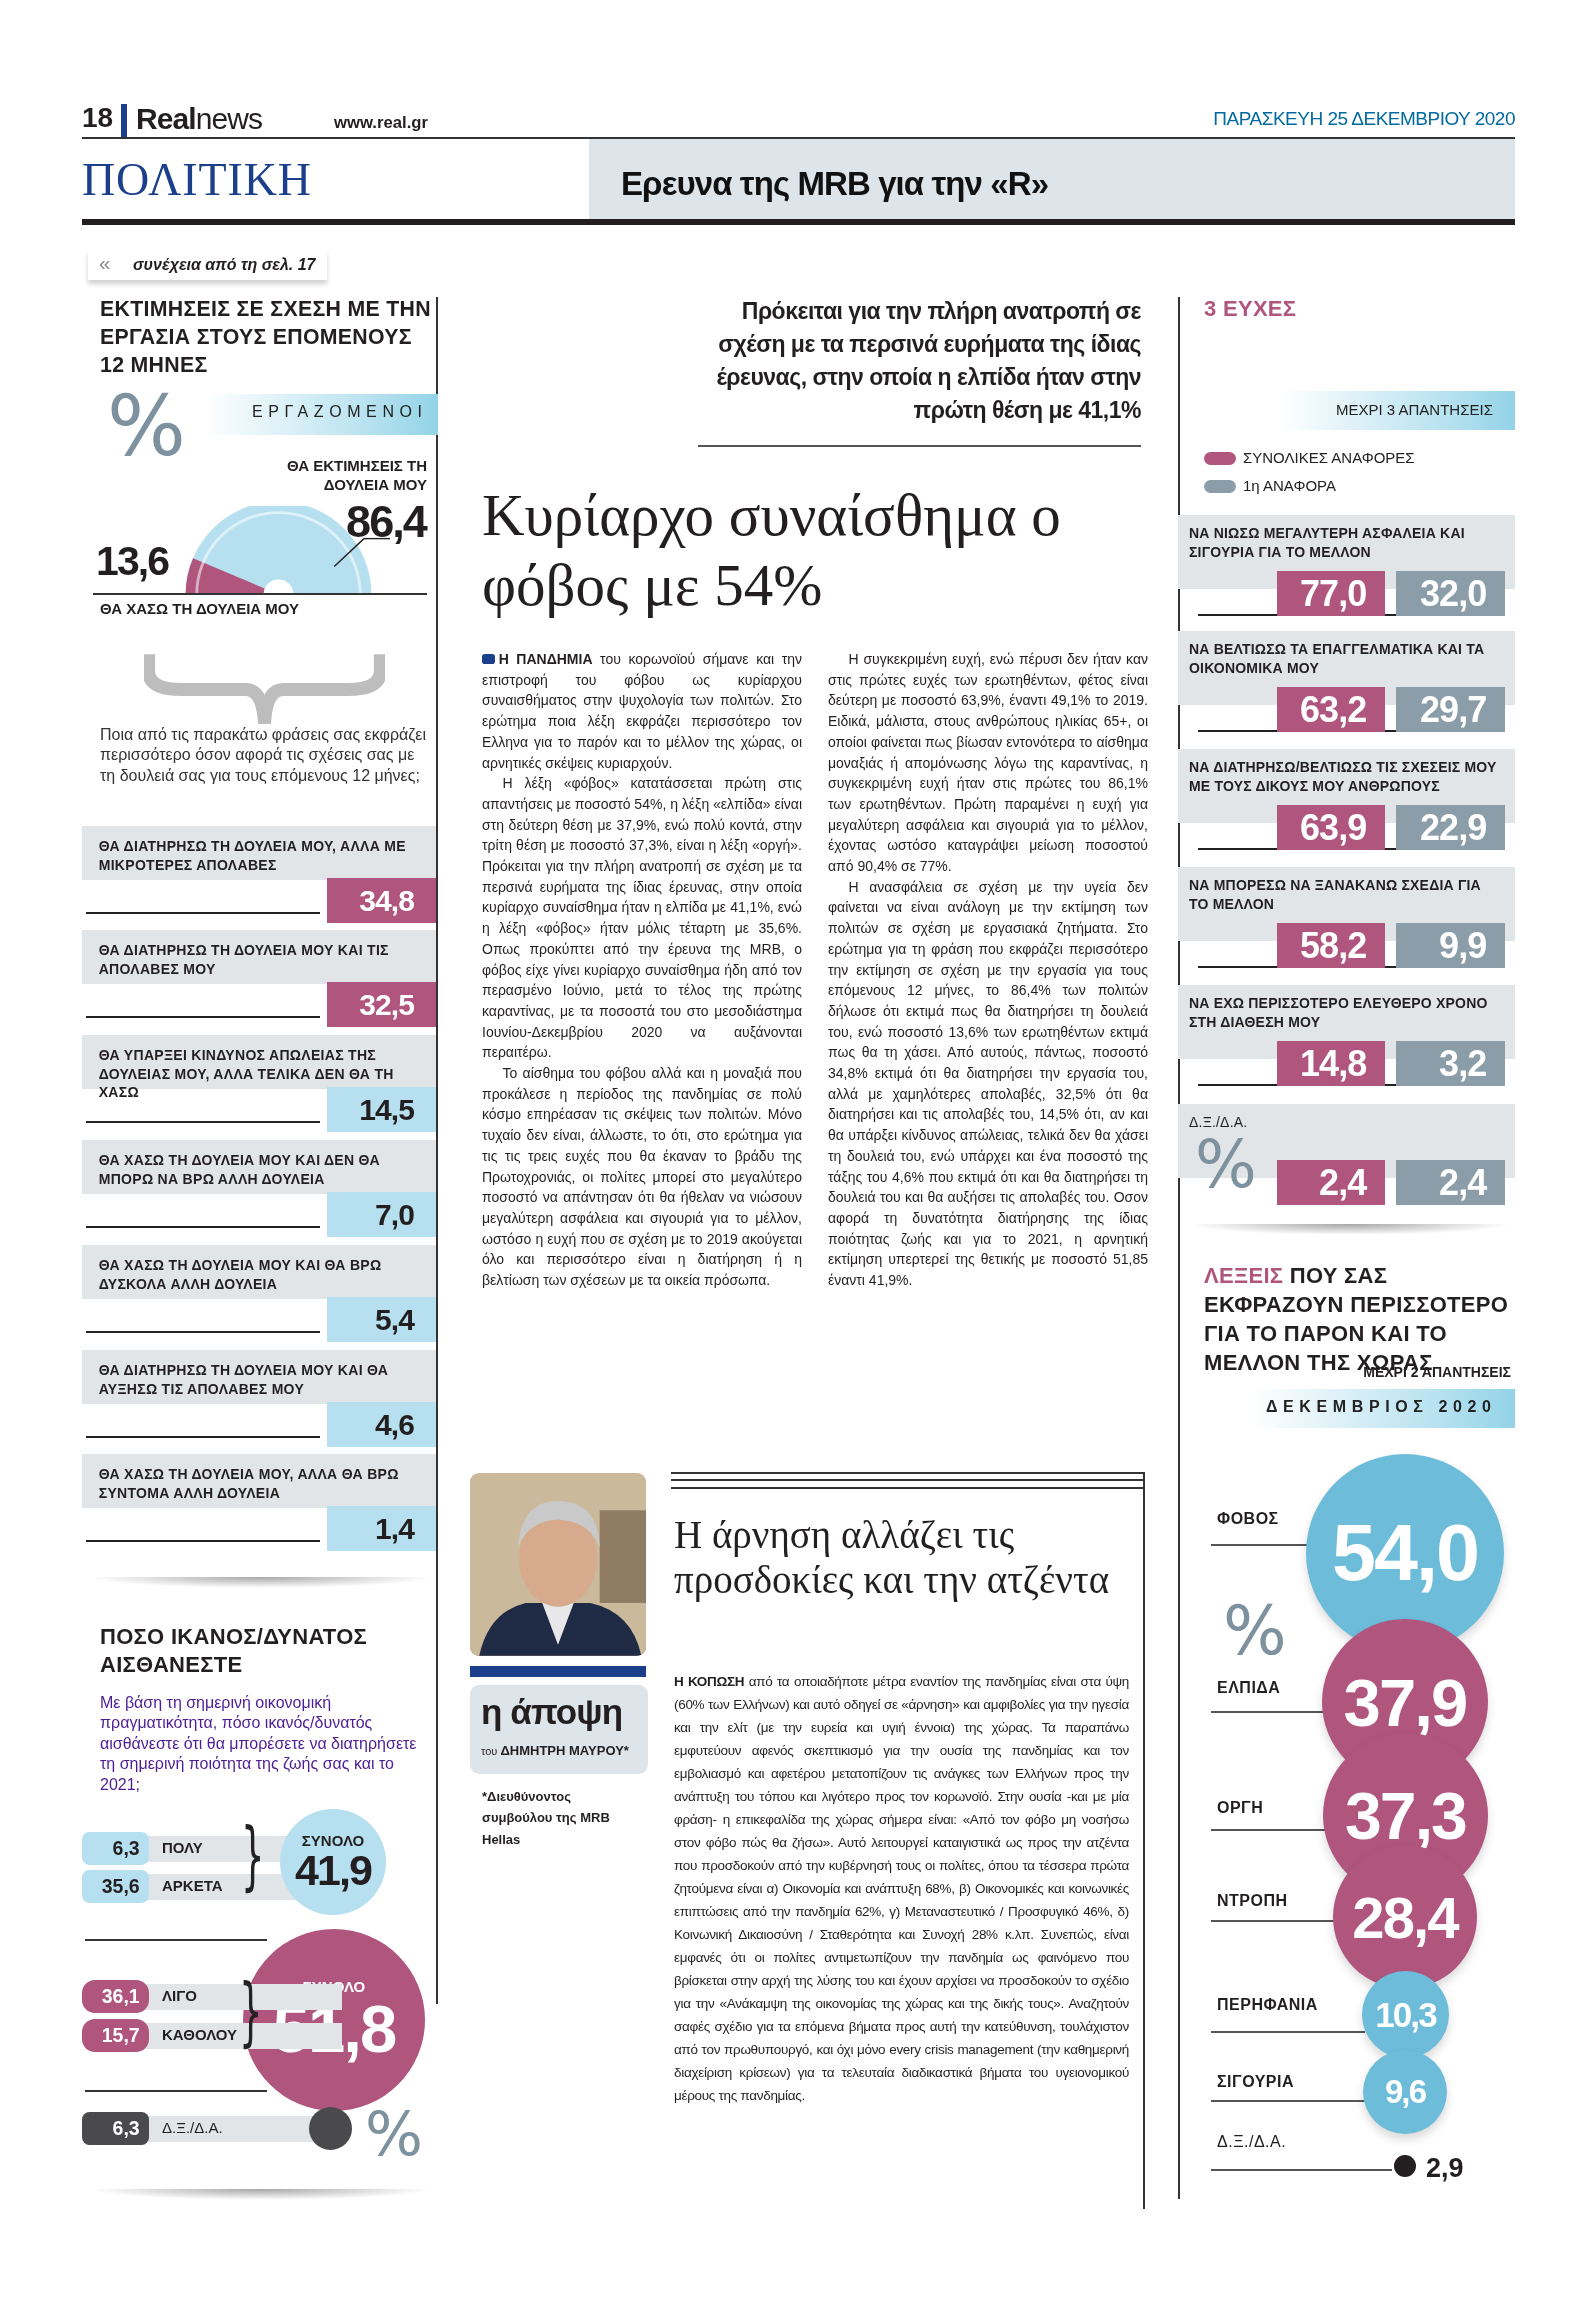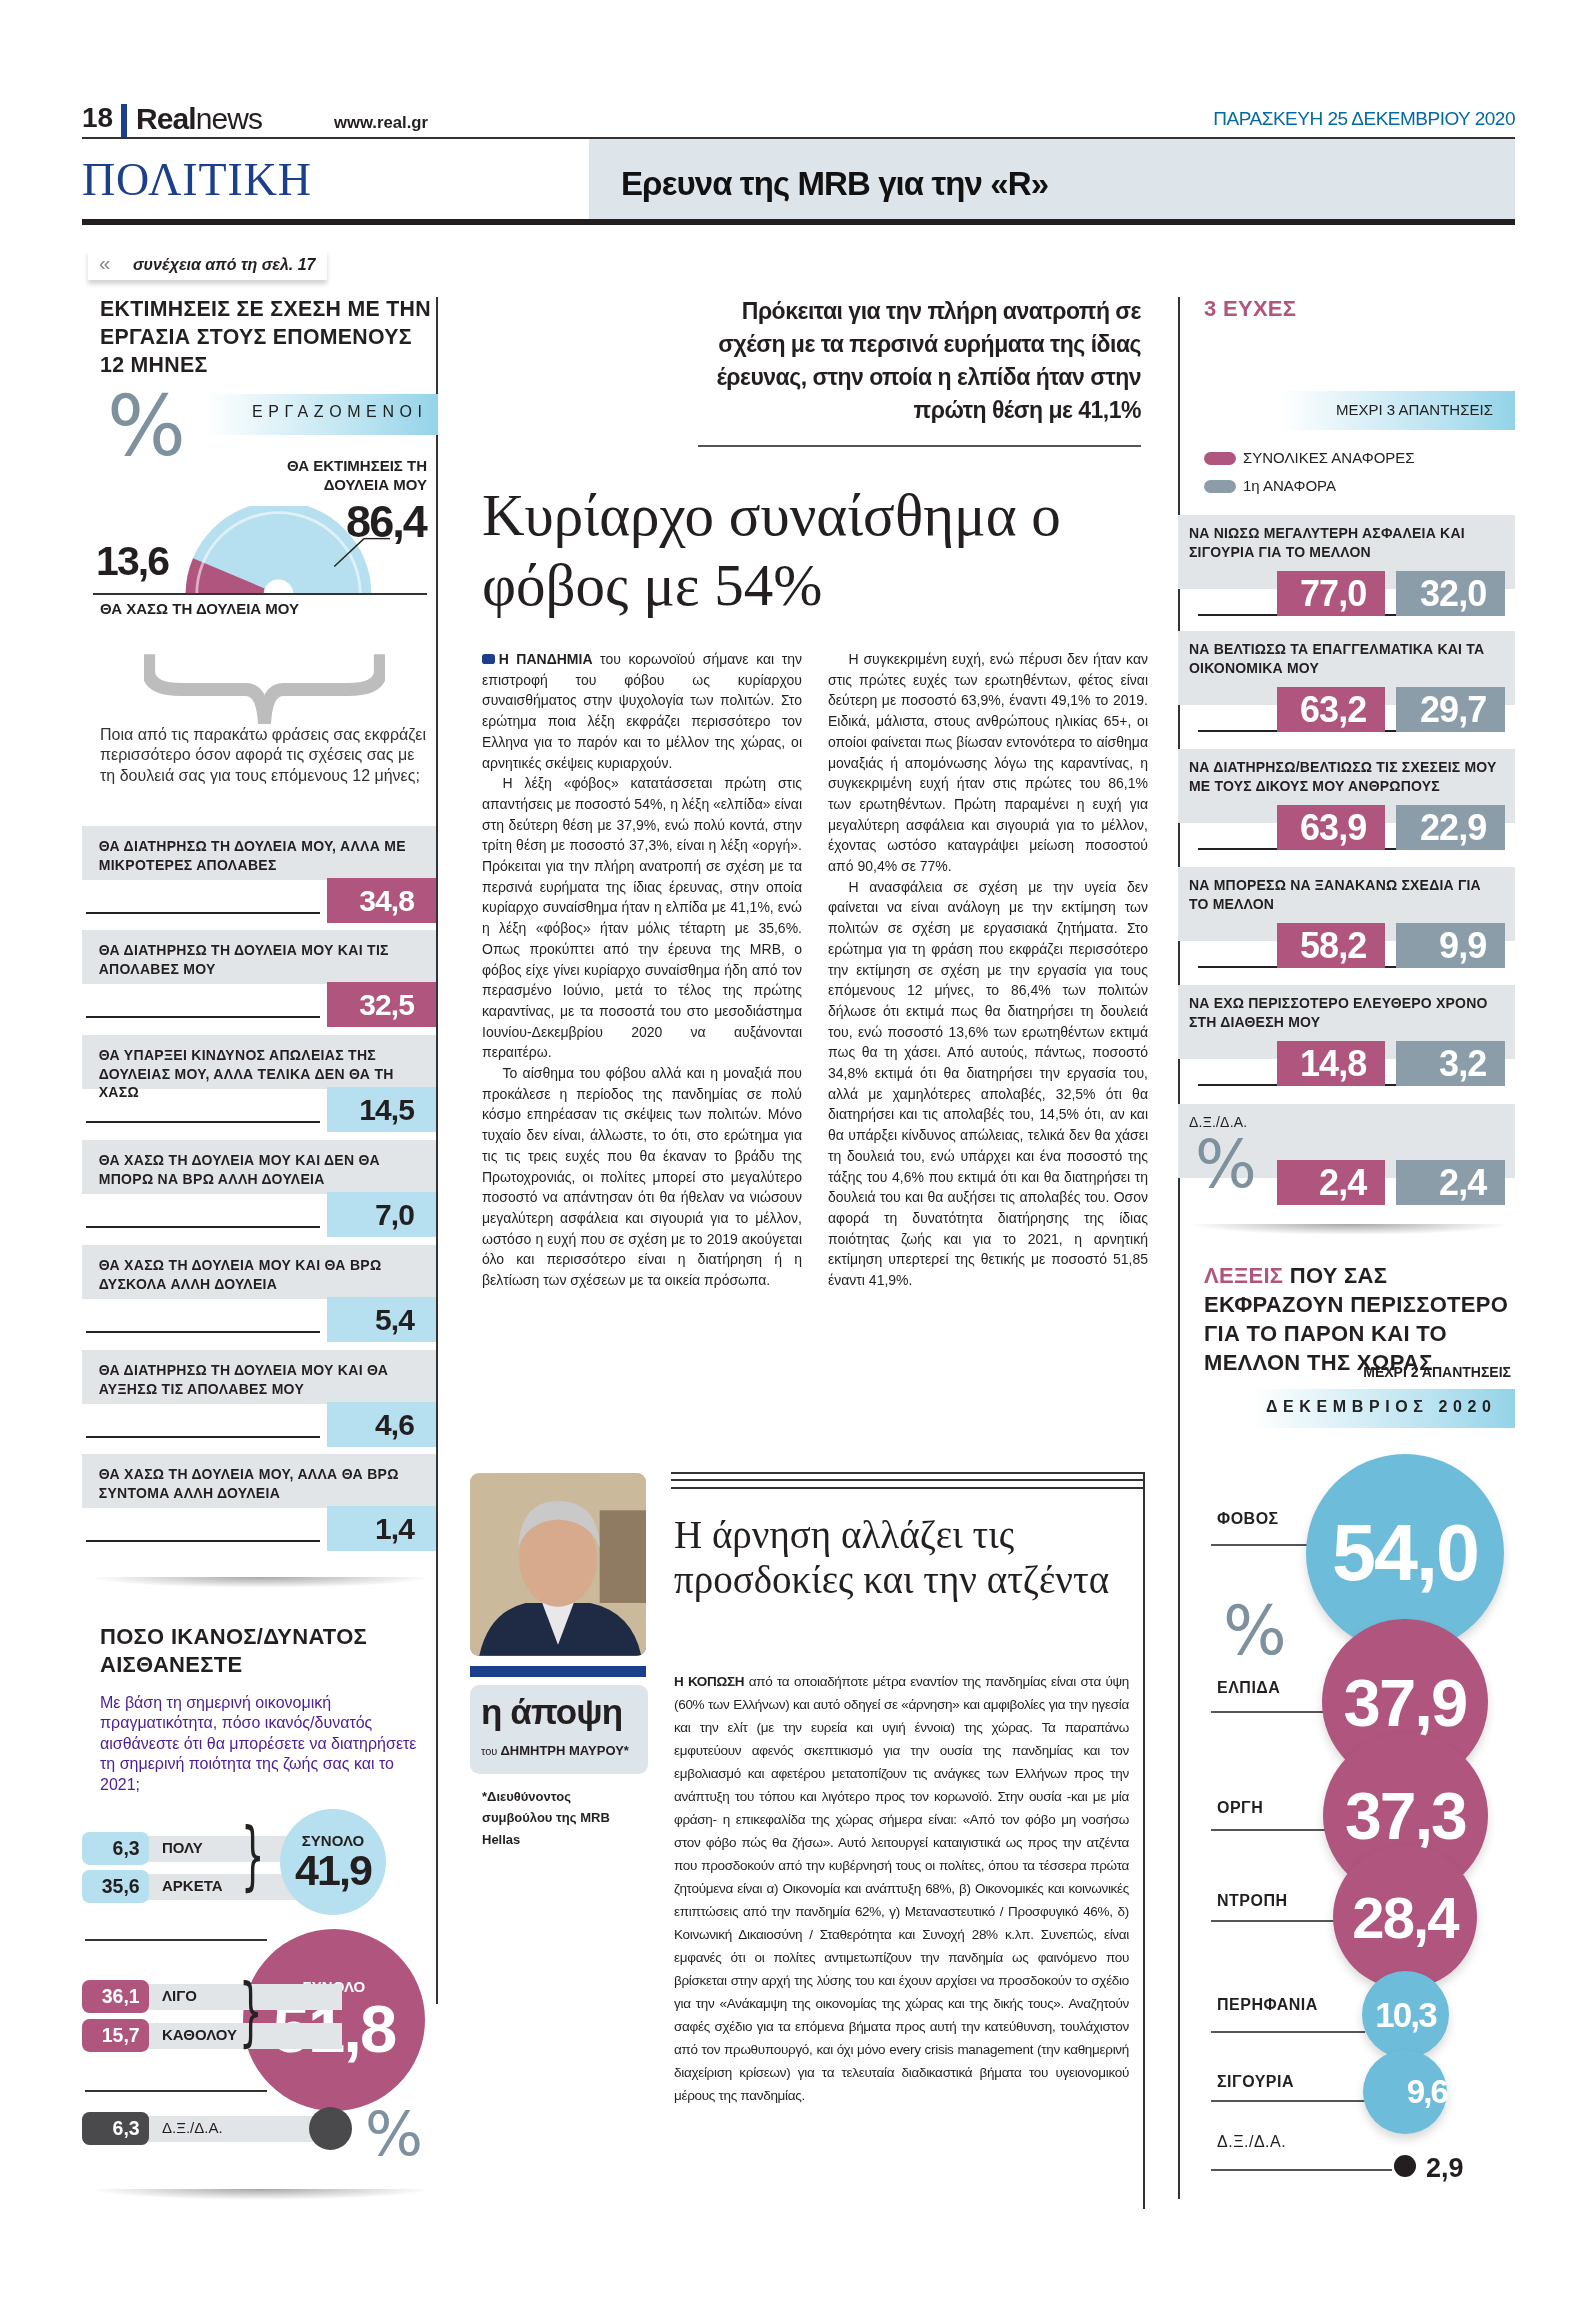--- a/index.html
+++ b/index.html
@@ -59,21 +59,21 @@
 
   #shadow-l { left: 88px; top: 1577px; width: 345px; height: 11px; background: radial-gradient(ellipse at center top, rgba(0,0,0,0.35), rgba(0,0,0,0) 70%); }
 
   #able-title { left: 100px; top: 1623px; width: 334px; font-size: 22px; }
   #able-q { left: 100px; top: 1693px; width: 334px; font-size: 16px; line-height: 20.4px; color: #4c1d95; }
 
   .pill-row { left: 82px; width: 260px; height: 32px; }
   .pill-row .track { position: absolute; left: 56px; top: 3.7px; width: 204px; height: 26px; background: #e2e5e8; }
   .pill-row .pill { position: absolute; left: 0; top: 0; width: 67px; height: 33px; border-radius: 7.4px; text-align: right; padding-right: 9.3px; font-size: 19.5px; font-weight: bold; line-height: 33px; }
   .pill-row .pill.blue { background: #b6e0ef; color: #231f20; }
-  .pill-row .pill.pink { background: #b0557e; color: #fff; }
+  .pill-row .pill.pink { background: #b0557e; color: #fff; border-radius: 13px; }
   .pill-row .pill.dark { background: #4a4a4c; color: #fff; }
   .pill-row .txt { position: absolute; left: 80px; top: 7.4px; font-size: 15px; font-weight: bold; }
   .pill-row .txt.norm { font-weight: normal; }
 
   .curly { font-family: "DejaVu Sans", sans-serif; font-weight: normal; color: #222; line-height: 1; }
   #curly1 { left: 241px; top: 1818px; font-size: 74px; transform: scaleX(0.5); transform-origin: left top; }
   #curly2 { left: 239px; top: 1974px; font-size: 74px; transform: scaleX(0.5); transform-origin: left top; }
 
   .circle { border-radius: 50%; display: flex; flex-direction: column; align-items: center; justify-content: center; }
   #tot1 { left: 280px; top: 1809px; width: 106px; height: 106px; background: #b6e0ef; color: #231f20; }
@@ -417,21 +417,21 @@
     <div class="abs circle bubble pink" style="left: 1333px; top: 1845px; width: 144px; height: 144px; font-size: 58px;">
       <span>28,4</span>
     </div>
     <div class="abs word-lbl" style="top: 1996px;">ΠΕΡΗΦΑΝΙΑ</div>
     <div class="abs word-line" style="top: 2031px; width: 154px;"></div>
     <div class="abs circle bubble blue" style="left: 1362px; top: 1971px; width: 87px; height: 87px; font-size: 35px;">
       <span>10,3</span>
     </div>
     <div class="abs word-lbl" style="top: 2073px;">ΣΙΓΟΥΡΙΑ</div>
     <div class="abs word-line" style="top: 2100px; width: 156px;"></div>
-    <div class="abs circle bubble blue" style="left: 1363px; top: 2050px; width: 84px; height: 84px; font-size: 33px; align-items: flex-end;">
+    <div class="abs circle bubble blue" style="left: 1363px; top: 2050px; width: 84px; height: 84px; font-size: 33px;">
       <span>9,6</span>
     </div>
     <div class="abs word-lbl norm" style="top: 2133px;">Δ.Ξ./Δ.Α.</div>
     <div id="dk2-dot" class="abs circle" style="left: 1394px; top: 2155px; width: 22px; height: 22px;"></div>
     <div id="dk2-val" class="abs" style="left: 1426px; top: 2153px;">2,9</div>
     <div class="abs word-line" style="top: 2169px; width: 181px;"></div>
   </div>
 
 
 </body></html>

